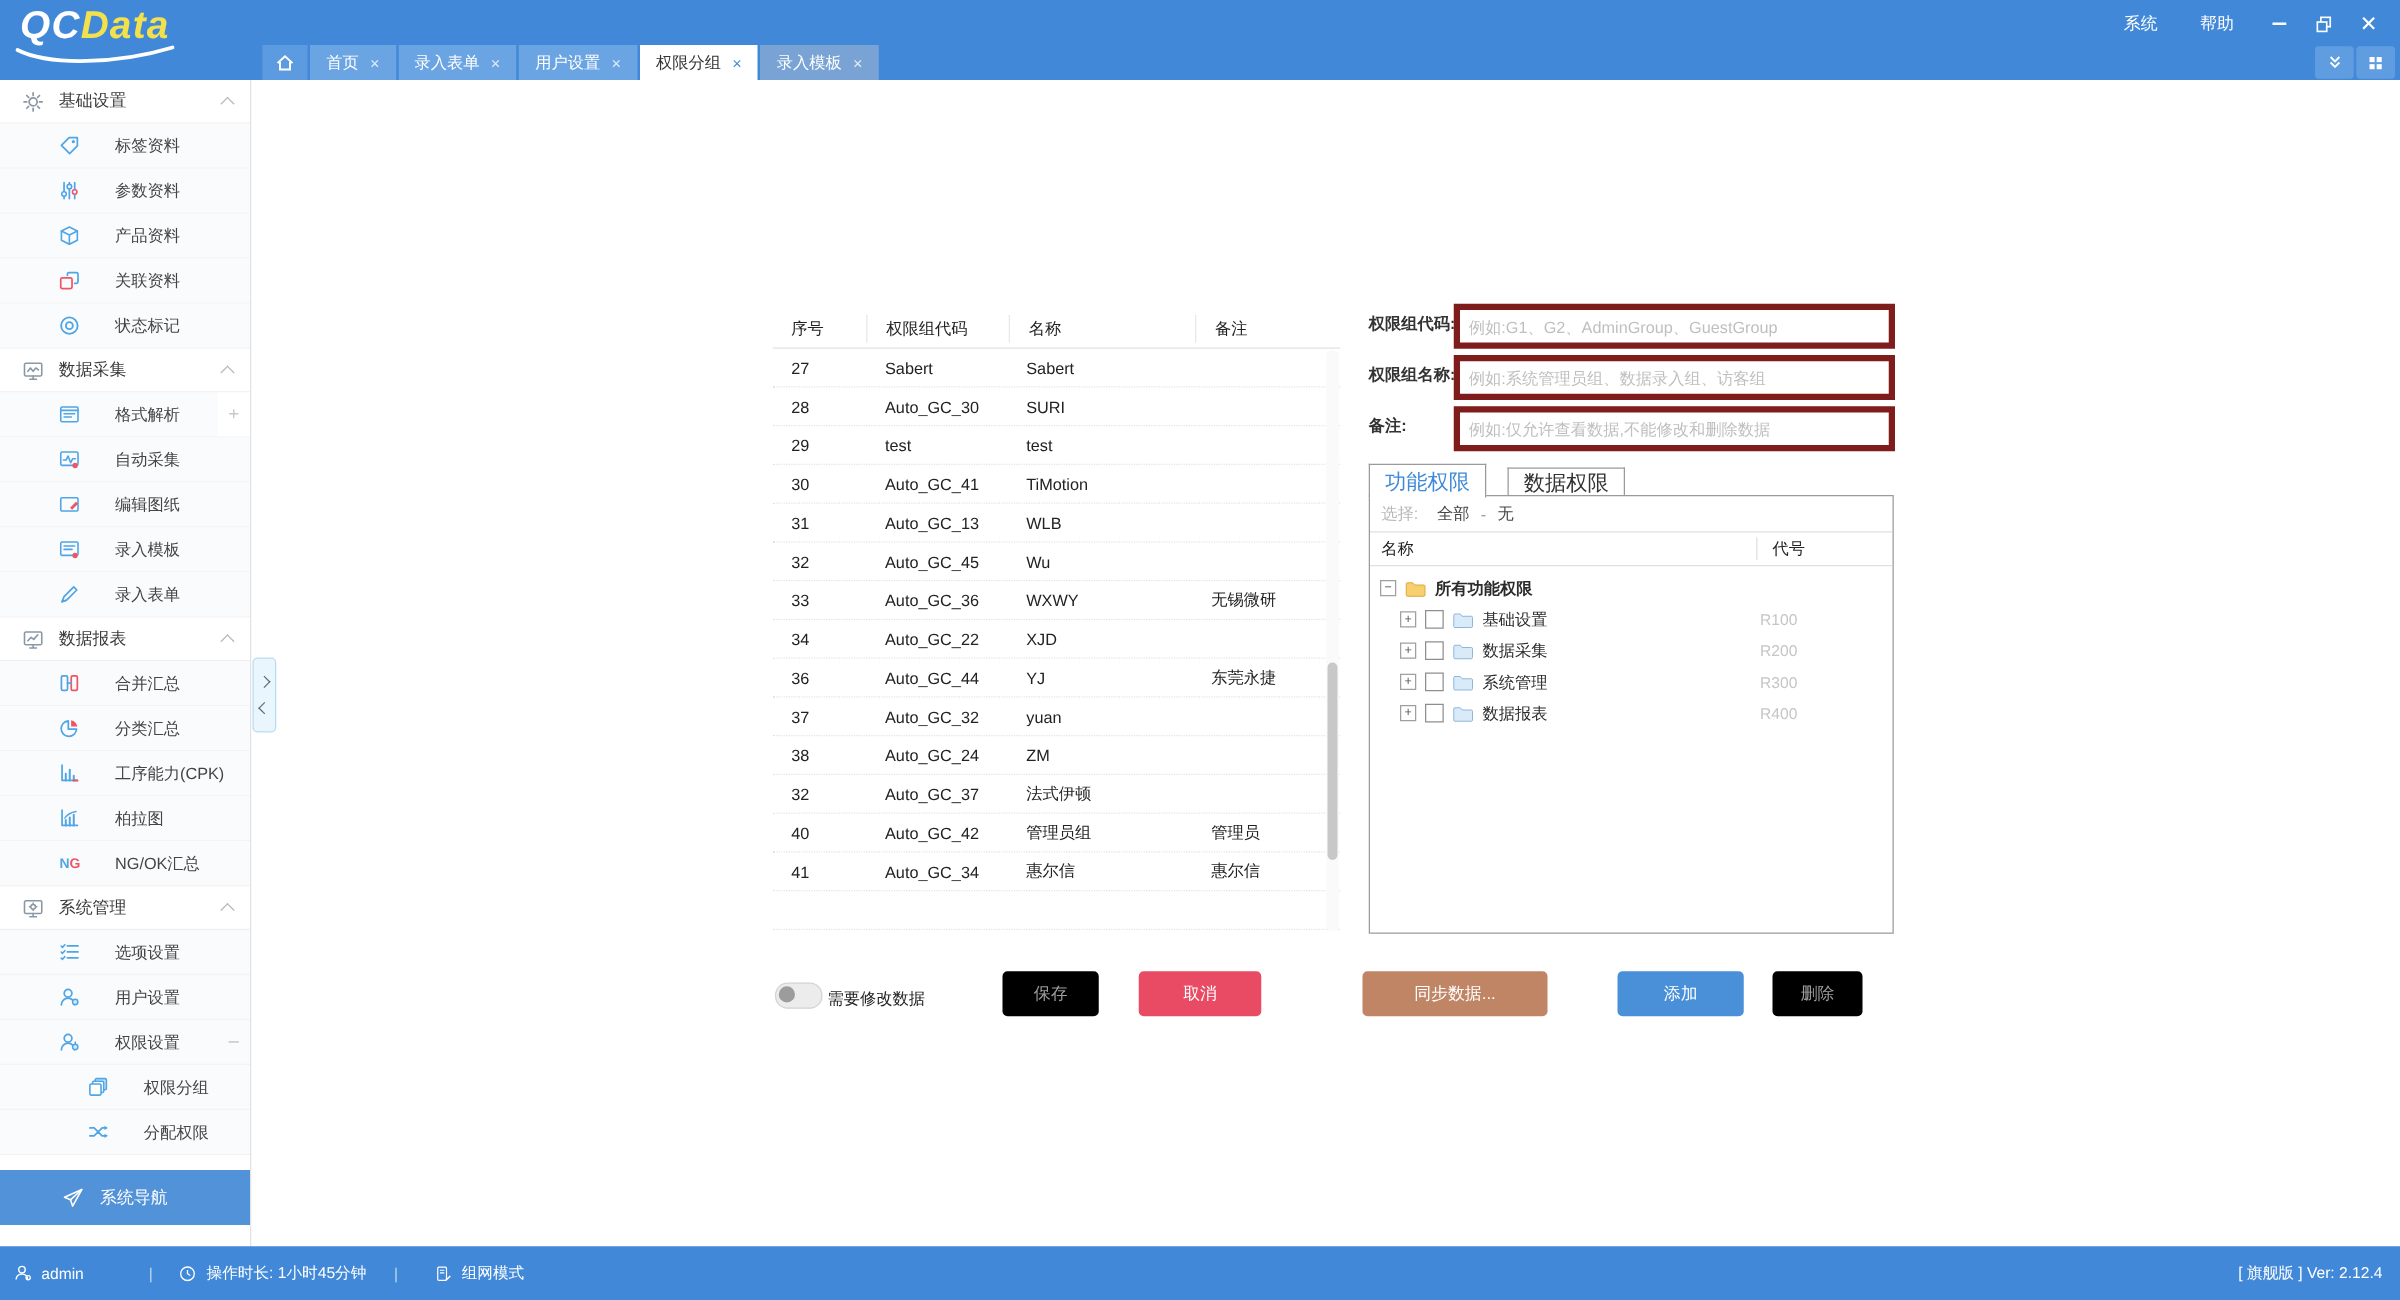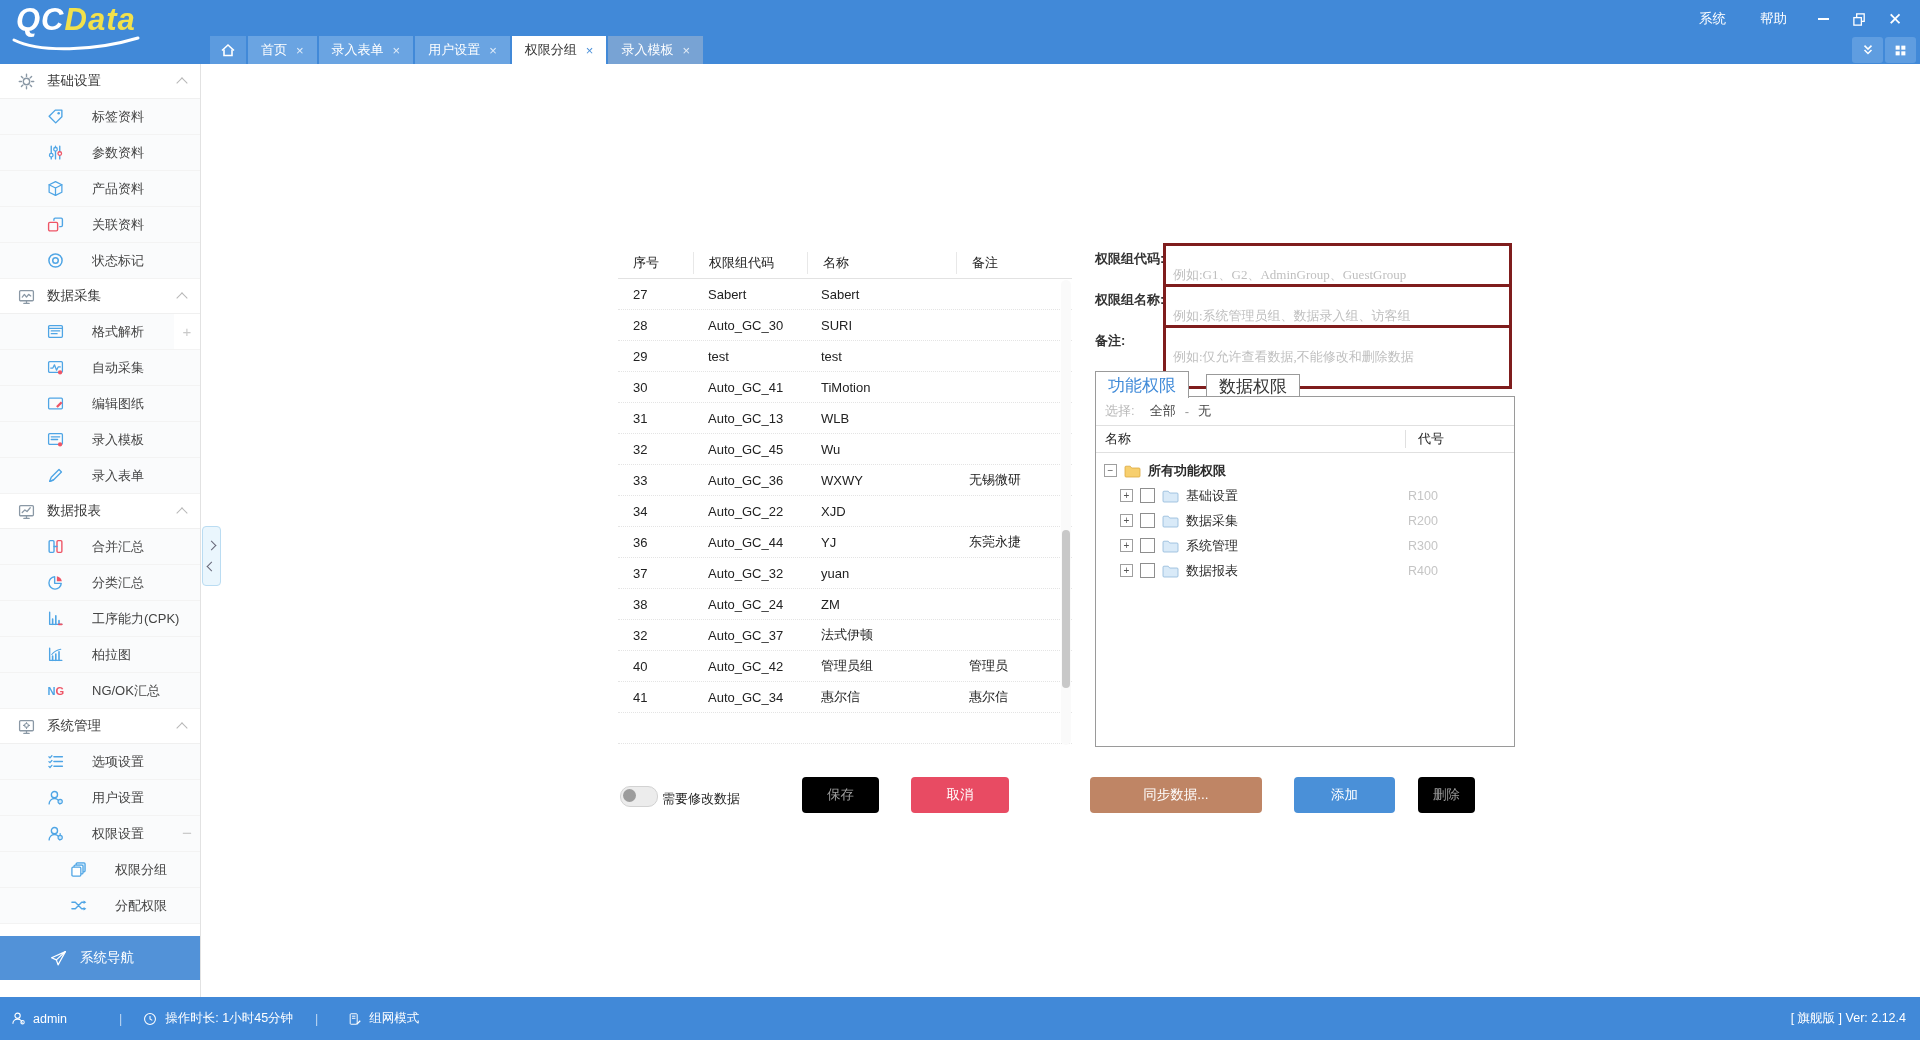--- a/index.html
+++ b/index.html
@@ -55,21 +55,21 @@
   .th{font-size:13px;color:#222;padding-left:15px;border-right:1px solid #e8e8e8;height:22px;display:flex;align-items:center;}
   .c0{width:60px;flex:none;} .c1{width:98px;flex:none;} .c2{width:133px;flex:none;} .c3{flex:1;border-right:none;}
   .tr{display:flex;height:30px;align-items:center;border-bottom:1px dotted #e4e4e4;cursor:pointer;}
   .td{font-size:13px;color:#222;padding-left:15px;overflow:hidden;white-space:nowrap;}
   .sbtrack{position:absolute;left:1061px;top:280px;width:10px;height:465px;background:#fafafa;border-radius:5px;}
   .sbthumb{position:absolute;left:1062px;top:530px;width:8px;height:158px;background:#c8c8c8;border-radius:4px;cursor:pointer;}
 
   
   .frow{position:absolute;left:1095px;width:413px;height:30px;}
   .frow .flabel{position:absolute;left:0;top:7px;font-size:13px;color:#333;font-weight:bold;}
-  .frow input{position:absolute;left:68px;top:0;width:329px;height:26px;border:3px solid #7f1d1d;padding:16px 7px;font-size:13px;color:#333;font-family:Liberation Serif, serif;outline:none;}
+  .frow input{position:absolute;left:68px;top:0;width:329px;height:26px;border:5px solid #7f1d1d;padding:0 7px;font-size:13px;color:#333;font-family:Liberation Sans, sans-serif;outline:none;}
   .frow input::placeholder{color:#bfbfbf;}
 
   .ptabs{position:absolute;left:1095px;top:371px;display:flex;align-items:flex-end;}
   .ptab{height:23px;padding:0 12px;border:1px solid #9a9a9a;border-bottom:none;background:#fff;font-size:17px;color:#333;display:flex;align-items:center;margin-right:17px;cursor:pointer;}
   .ptab.active{color:#3f8ad8;height:26px;position:relative;z-index:3;}
   .ppanel{position:absolute;left:1095px;top:396px;width:418px;height:349px;border:1px solid #9a9a9a;background:#fff;z-index:2;}
   .selrow{height:28px;display:flex;align-items:center;padding-left:9px;font-size:13px;}
   .sel-label{color:#b8b8b8;}
   .sel-all{color:#444;margin-left:15px;cursor:pointer;}
   .sel-dash{color:#999;margin-left:9px;}
@@ -88,23 +88,23 @@
   .tcode{position:absolute;left:312px;color:#c5c5c5;font-size:12.5px;font-weight:normal;}
 
   
   .switch{position:absolute;left:620px;top:786px;width:36px;height:19px;border-radius:10px;background:#ececec;border:1px solid #d2d2d2;cursor:pointer;}
   .knob{position:absolute;left:2px;top:2px;width:13px;height:13px;border-radius:50%;background:#9c9c9c;}
   .switch-label{position:absolute;left:662px;top:790px;font-size:13px;color:#222;}
   .btn{position:absolute;top:777px;height:36px;border:none;border-radius:4px;font-size:13.5px;color:#fff;cursor:pointer;font-family:inherit;}
   .btn.disabled{background:#000000;color:#9e9e9e;cursor:default;}
   #btn-save{left:802px;width:77px;}
   #btn-cancel{left:911px;width:98px;background:#e84b63;}
-  #btn-sync{left:1090px;width:172px;background:#bf8565;}
+  #btn-sync{left:1090px;width:148px;background:#bf8565;}
   #btn-add{left:1294px;width:101px;background:#4a90d8;}
-  #btn-del{left:1418px;width:57px;}
+  #btn-del{left:1418px;width:72px;}
 
   
   .statusbar{position:absolute;left:0;bottom:0;width:100%;height:43px;background:#4189d8;color:#fff;display:flex;align-items:center;font-size:12.5px;}
   .statusbar .sep{color:rgba(255,255,255,.65);}
   .st-user-icon{margin-left:11px;}
   .st-user{margin-left:7px;}
   .sep1{margin-left:52px;}
   .st-clock{margin-left:21px;}
   .st-dur{margin-left:8px;}
   .sep2{margin-left:22px;}

